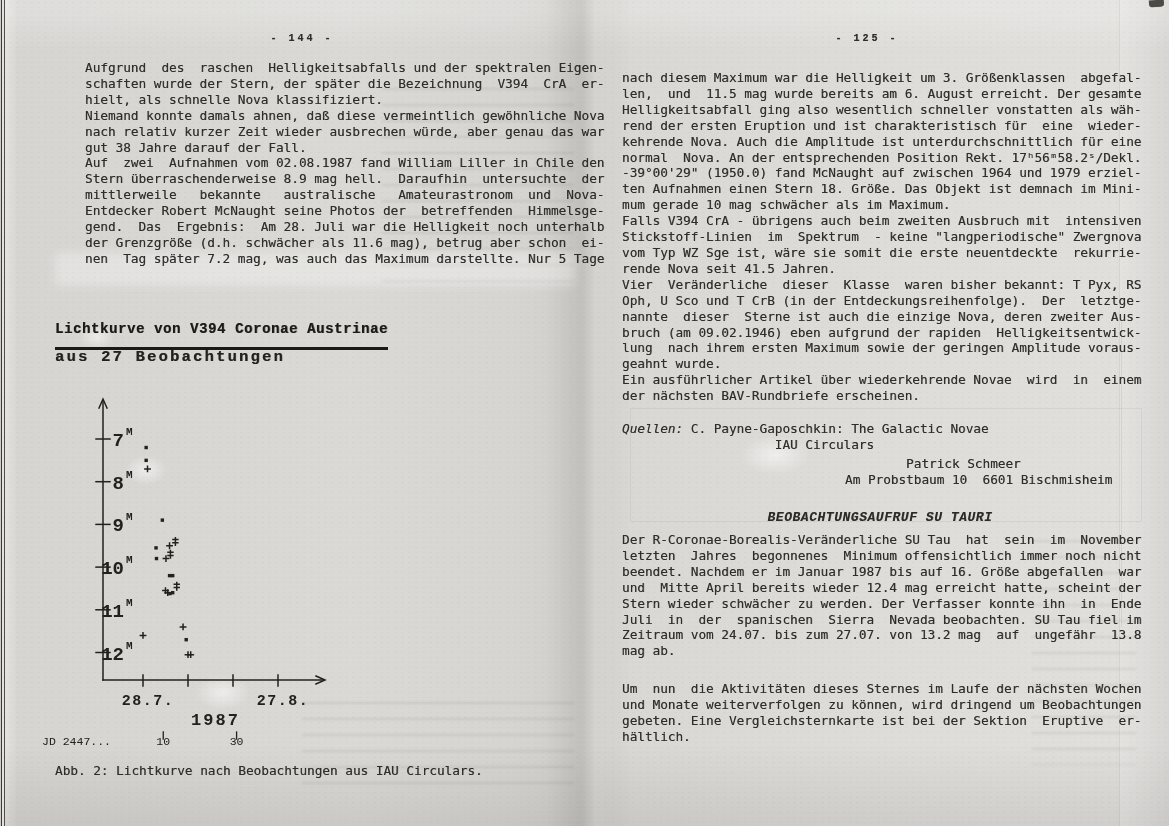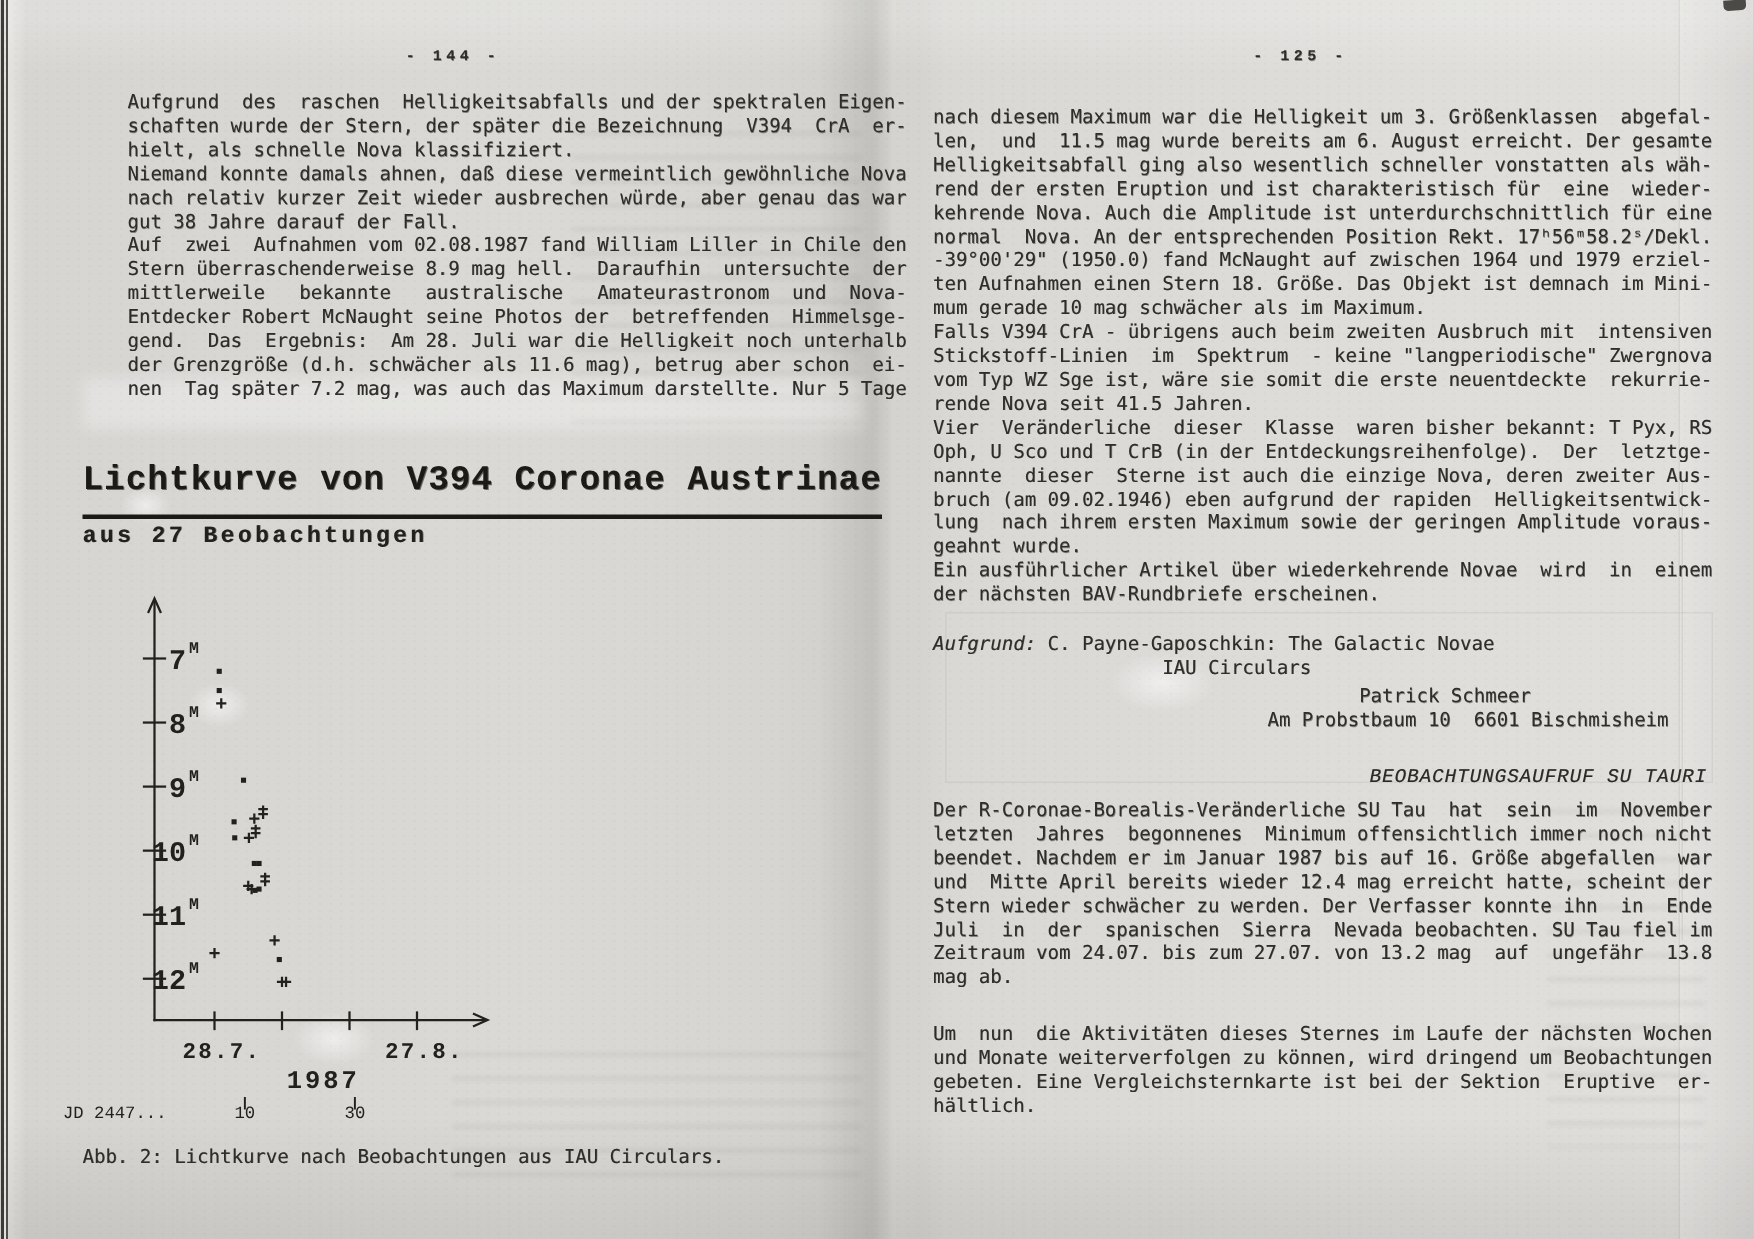--- a/index.html
+++ b/index.html
@@ -10,27 +10,27 @@
     background:
       linear-gradient(180deg, rgba(255,255,255,.20) 0 1.5%, rgba(255,255,255,0) 6% 90%, rgba(0,0,0,.07) 99.5%),
       linear-gradient(90deg,#eae9e6 0,#d6d5d2 1.5%,#dad9d6 30%,#d6d5d2 44%,#cecdc9 50.5%,#d9d8d5 54%,#deddda 78%,#e0dfdc 95.5%,#d0cfcc 100%);}
   .scan::after{content:"";position:absolute;inset:0;pointer-events:none;
       background-image:radial-gradient(rgba(0,0,0,.028) 1px, transparent 1.2px);
       background-size:7px 5px;opacity:.8;}
   .txt{position:absolute;white-space:pre;color:#2f2d2a;
        font-size:12.7px;line-height:15.9px;
        text-shadow:.35px .35px 0 rgba(47,45,42,.5);margin:0;}
   .hdr{font-weight:bold;letter-spacing:3px;font-size:10px;text-align:center;}
-  .chart-title{position:absolute;color:#1c1a17;font-weight:bold;font-size:23px;
+  .chart-title{position:absolute;color:#1c1a17;font-weight:bold;font-size:14px;
        letter-spacing:.6px;white-space:pre;border-bottom:3px solid #1c1a17;
-       padding-bottom:10px;text-shadow:.6px .4px 0 rgba(28,26,23,.6);}
+       padding-bottom:10px;text-shadow:.6px .4px 0 rgba(28,26,23,.6);margin-top:14px;}
   .chart-subtitle{position:absolute;color:#23211e;font-weight:bold;font-size:15.5px;
        letter-spacing:2.2px;white-space:pre;text-shadow:.5px .4px 0 rgba(35,33,30,.55);}
-  .su-heading{position:absolute;font-style:italic;font-weight:normal;font-size:12.9px;
-       letter-spacing:.6px;text-align:right;color:#2c2a27;
+  .su-heading{position:absolute;font-style:italic;font-weight:bold;font-size:12.9px;
+       letter-spacing:.6px;text-align:center;color:#2c2a27;
        text-shadow:.35px .35px 0 rgba(44,42,39,.5);}
   .src-label{font-style:italic;}
   .edge-left{position:absolute;left:0;top:0;width:7px;height:100%;
        background:linear-gradient(90deg,#cfcecb 0 1px,#3c3b39 1px 2.4px,#e3e2df 2.4px 4px,#504f4d 4px 5.4px,rgba(0,0,0,0) 5.4px);}
   .edge-right{position:absolute;right:0;top:0;width:50px;height:100%;
        background:linear-gradient(90deg,rgba(0,0,0,.05) 0 1px,rgba(255,255,255,.14) 1px 100%);}
   .gutter{position:absolute;left:545px;top:0;width:70px;height:100%;
        background:linear-gradient(90deg,rgba(0,0,0,0) 0,rgba(0,0,0,.05) 38%,rgba(0,0,0,.065) 52%,rgba(255,255,255,.10) 72%,rgba(0,0,0,0) 100%);}
   .corner-mark{position:absolute;left:1149px;top:0;width:15px;height:7px;
        background:#4c4a46;border-radius:0 0 3px 3px;transform:rotate(-4deg);}
@@ -168,21 +168,21 @@
 rende Nova seit 41.5 Jahren.
 Vier  Veränderliche  dieser  Klasse  waren bisher bekannt: T Pyx, RS
 Oph, U Sco und T CrB (in der Entdeckungsreihenfolge).  Der  letztge-
 nannte  dieser  Sterne ist auch die einzige Nova, deren zweiter Aus-
 bruch (am 09.02.1946) eben aufgrund der rapiden  Helligkeitsentwick-
 lung  nach ihrem ersten Maximum sowie der geringen Amplitude voraus-
 geahnt wurde.
 Ein ausführlicher Artikel über wiederkehrende Novae  wird  in  einem
 der nächsten BAV-Rundbriefe erscheinen.</pre>
 
-  <pre class="txt" style="left:622px;top:421px;"><span class="src-label">Aufgrund:</span><span> C. Payne-Gaposchkin: The Galactic Novae
+  <pre class="txt" style="left:622px;top:421px;"><span class="src-label">Quellen:</span><span> C. Payne-Gaposchkin: The Galactic Novae
                     IAU Circulars</span></pre>
 
   <pre class="txt" style="left:845px;top:456px;">        Patrick Schmeer
 Am Probstbaum 10  6601 Bischmisheim</pre>
 
   <div class="txt su-heading" style="left:622px;top:510px;width:516px;">BEOBACHTUNGSAUFRUF SU TAURI</div>
 
   <pre class="txt" style="left:622px;top:532px;">Der R-Coronae-Borealis-Veränderliche SU Tau  hat  sein  im  November
 letzten  Jahres  begonnenes  Minimum offensichtlich immer noch nicht
 beendet. Nachdem er im Januar 1987 bis auf 16. Größe abgefallen  war

